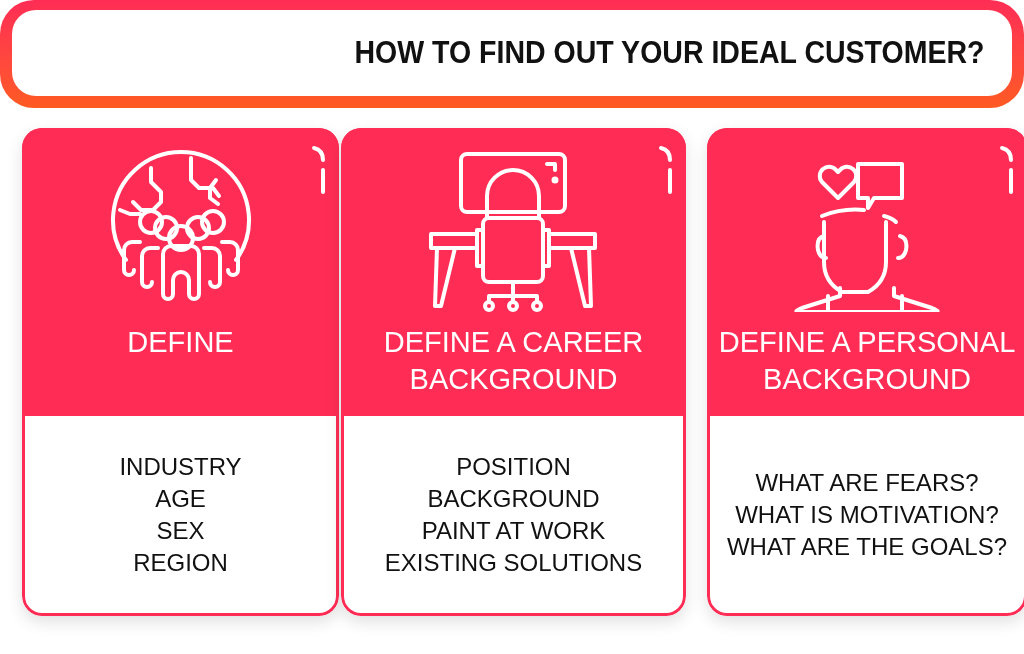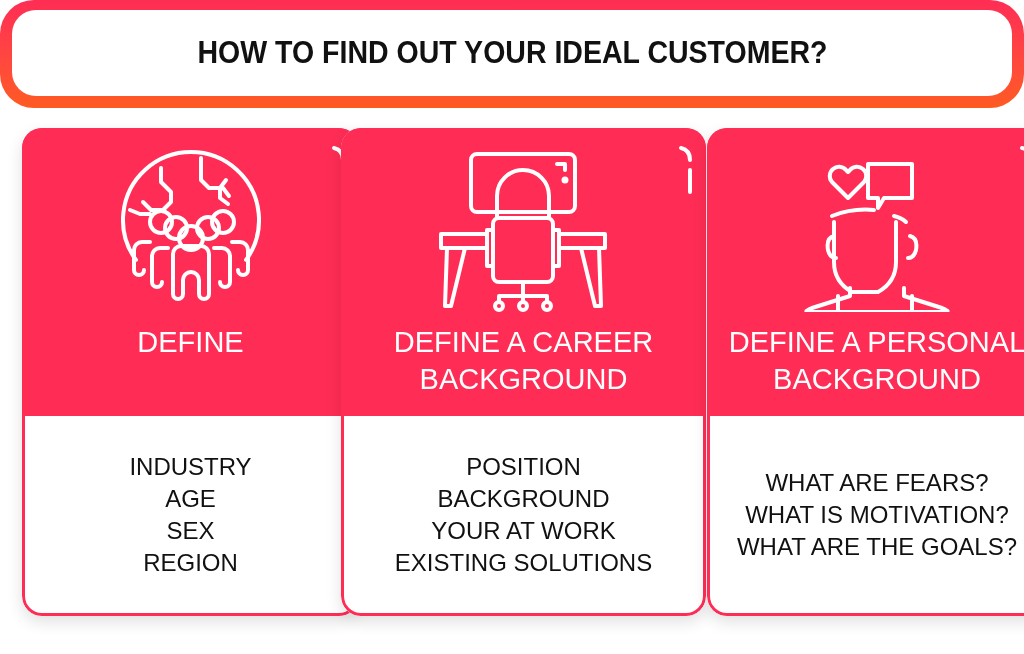--- a/index.html
+++ b/index.html
@@ -8,32 +8,31 @@
     font-family: "Liberation Sans", "DejaVu Sans", sans-serif;
   }
   .title-frame {
     position: absolute; left: 0; top: 0; width: 1024px; height: 108px;
     border-radius: 34px;
     background: linear-gradient(180deg, #ff2d55 0%, #ff4a3c 60%, #ff5a22 100%);
   }
   .title-inner {
     position: absolute; left: 12px; top: 10px; right: 12px; bottom: 12px;
     background: #ffffff; border-radius: 24px;
-    display: flex; align-items: center; justify-content: center;
+    display: flex; align-items: center; justify-content: flex-end;
   }
   .title-text {
     font-size: 31px; font-weight: bold; color: #111111; letter-spacing: 0px;
     transform: scaleX(0.92);
   }
   .card {
     position: absolute; top: 128px; height: 488px;
     border-radius: 20px; background: #ffffff;
     box-shadow: 0 6px 16px rgba(0,0,0,0.12);
     overflow: hidden;
-    padding-left: 20px;
   }
   .card-head {
     position: absolute; left: 0; top: 0; right: 0; height: 288px;
     background: #ff2d55;
   }
   .card-body {
     position: absolute; left: 3px; right: 3px; top: 288px; bottom: 3px;
     background: #ffffff; border-radius: 0 0 17px 17px;
     display: flex; flex-direction: column; align-items: center; justify-content: center;
   }
@@ -120,21 +119,21 @@
       <circle cx="108" cy="156" r="4"></circle>
     </svg>
     <div class="card-title">
       <span>DEFINE A CAREER</span>
       <span>BACKGROUND</span>
     </div>
   </div>
   <div class="card-body">
     <div class="item">POSITION</div>
     <div class="item">BACKGROUND</div>
-    <div class="item">YOUR AT WORK</div>
+    <div class="item">PAINT AT WORK</div>
     <div class="item">EXISTING SOLUTIONS</div>
   </div>
   <div class="card-border"></div>
 </div>
 
 <div class="card" style="left:683px; width:320px;margin-left:24px;">
   <div class="card-head">
     <svg class="corner-mark" viewBox="0 0 16 54">
       <path d="M3 4 Q12 6 12 16" stroke="#fff" stroke-width="4" fill="none" stroke-linecap="round"></path>
       <line x1="12" y1="26" x2="12" y2="48" stroke="#fff" stroke-width="4" stroke-linecap="round"></line>

